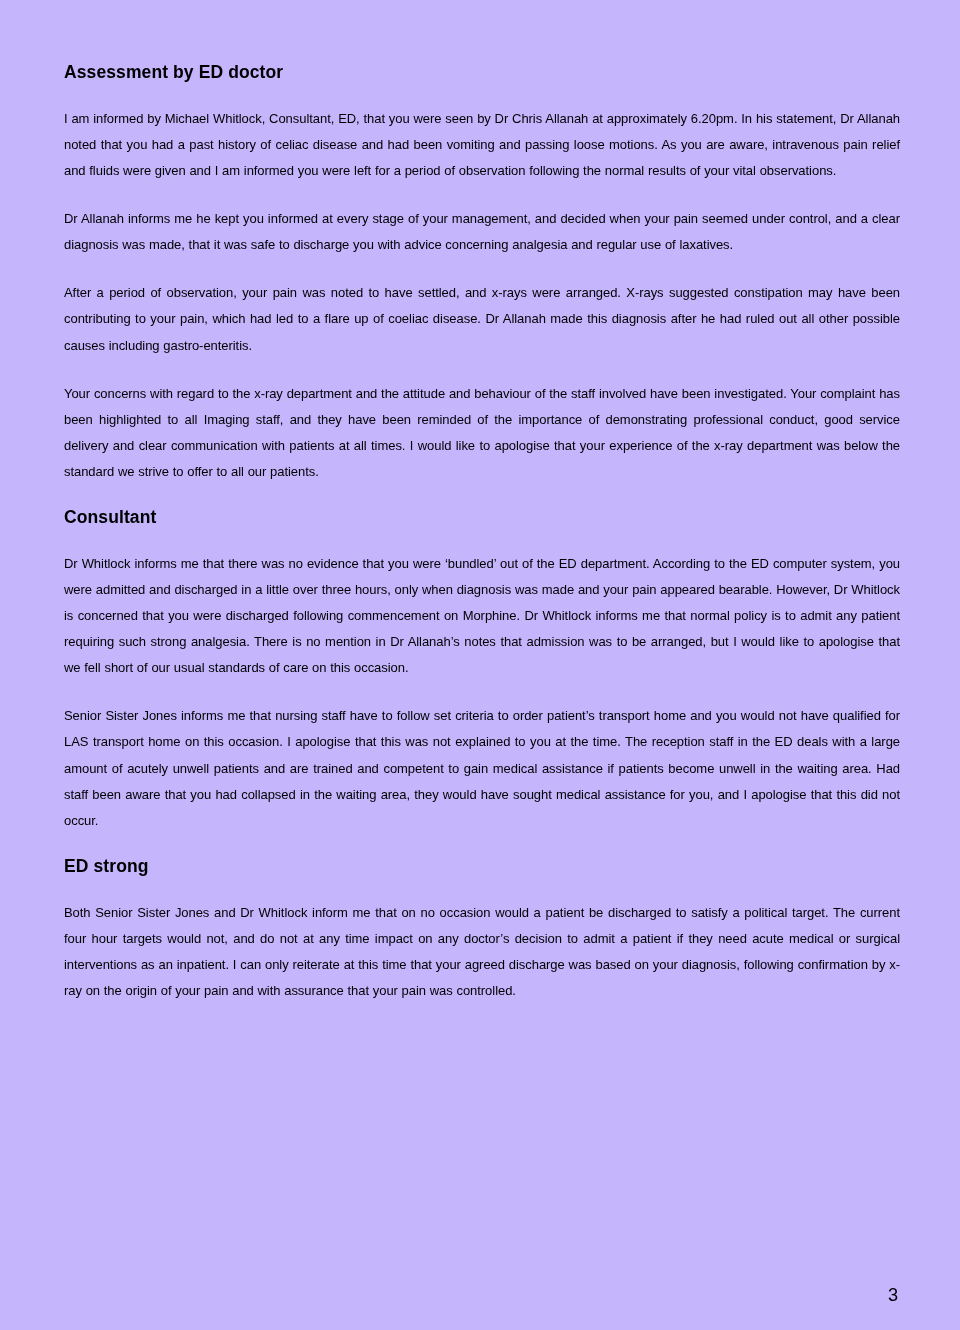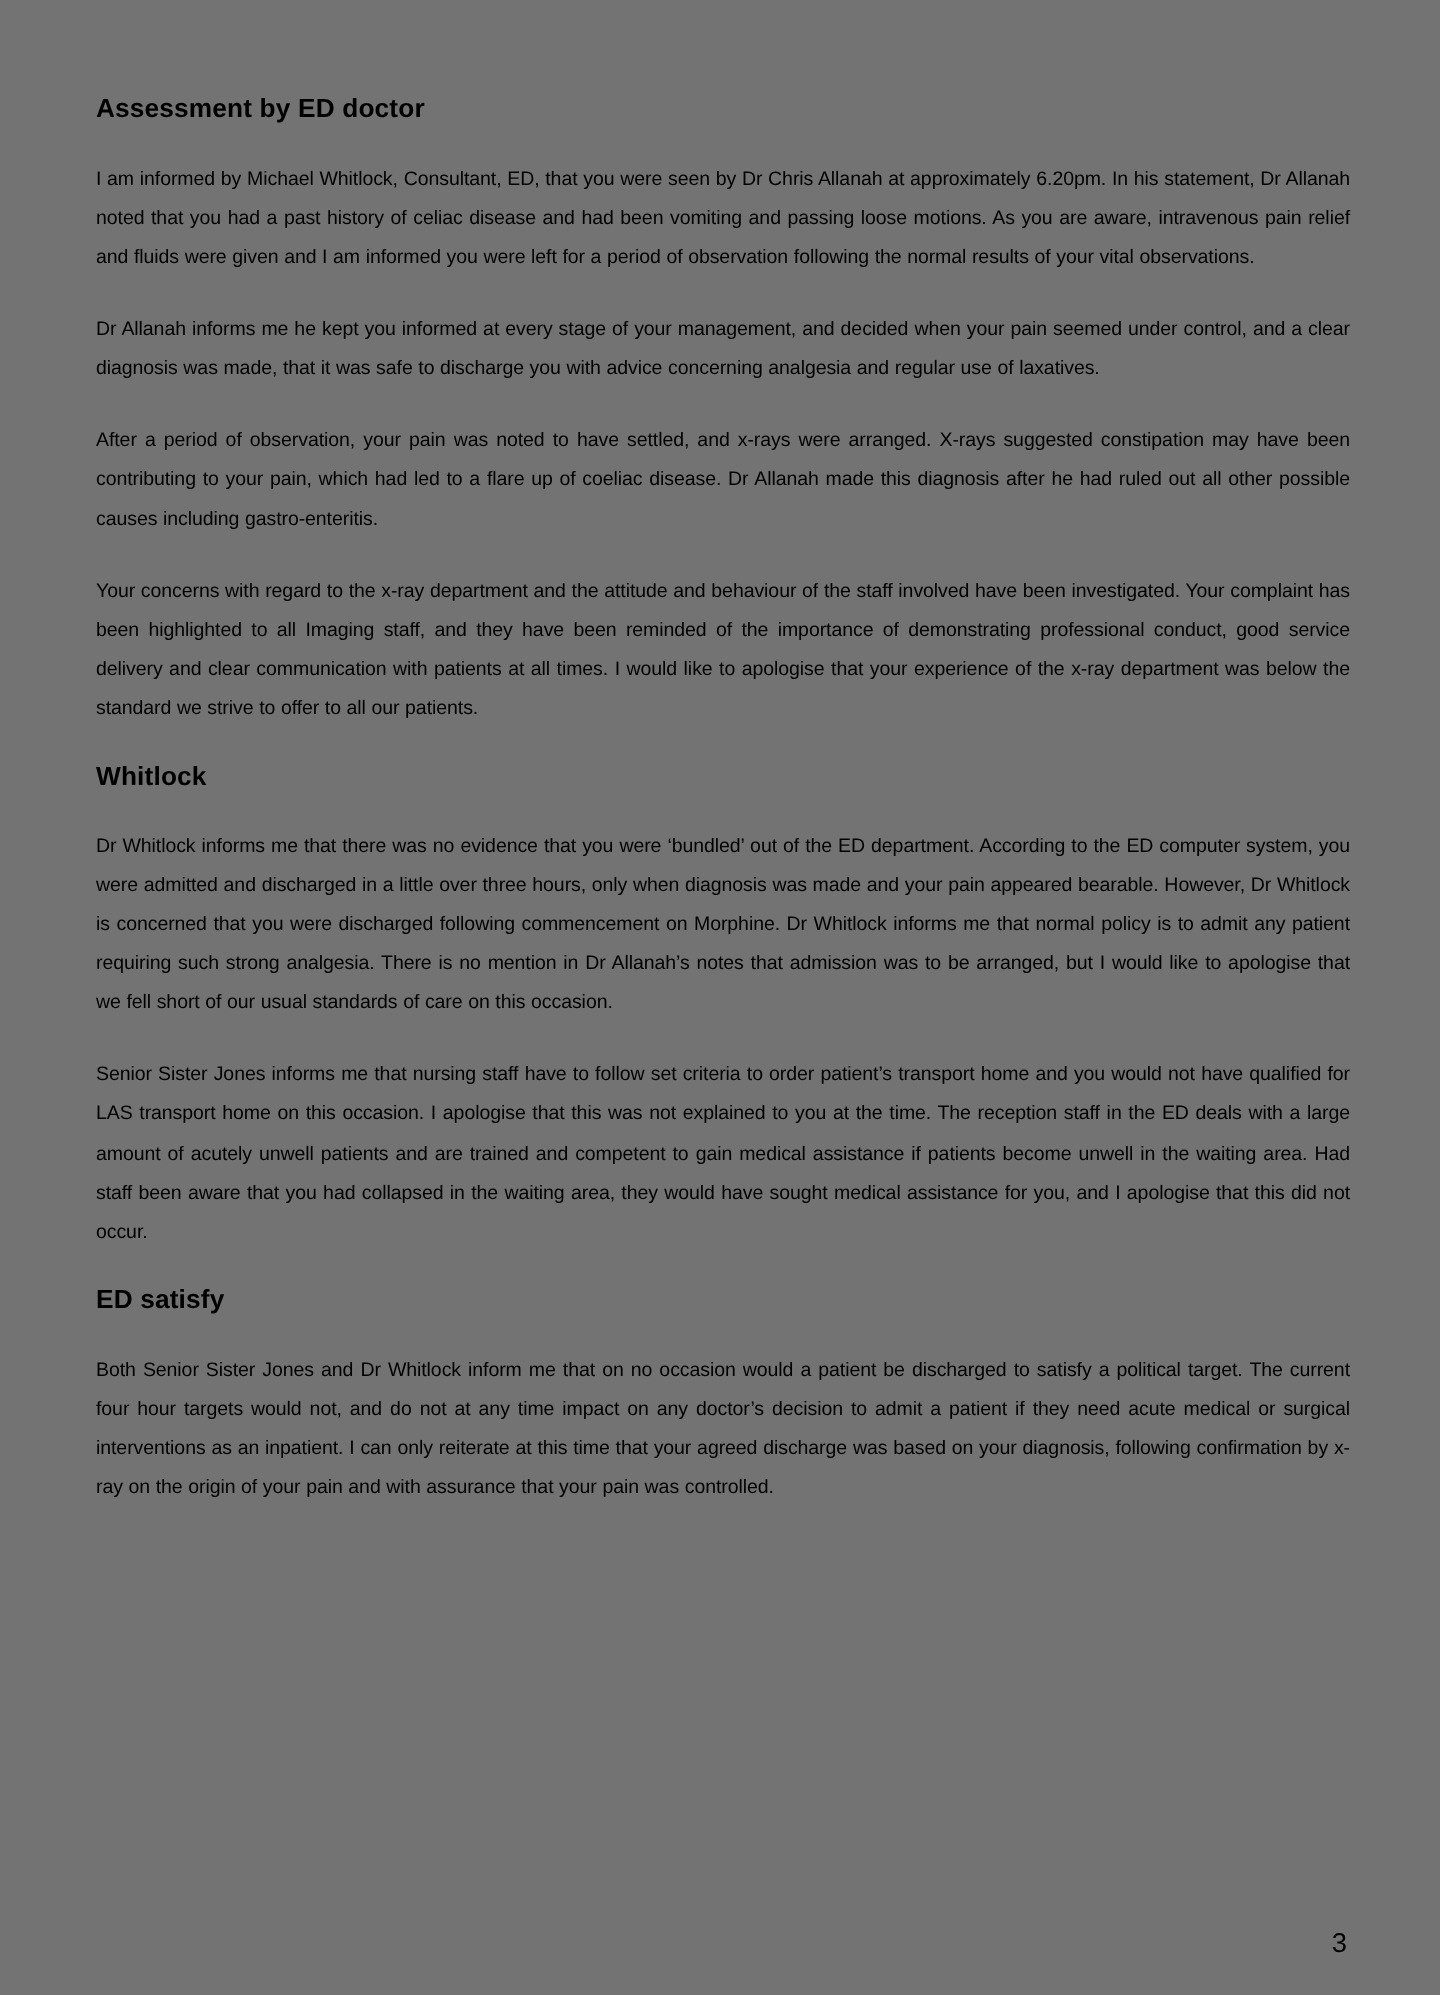--- a/index.html
+++ b/index.html
@@ -12,21 +12,21 @@
   body {
     font-family: "Liberation Sans", sans-serif;
     color: #000000;
   }
 
   .page {
     position: relative;
     width: 960px;
     height: 1330px;
     margin: 0 auto;
-    background: #737373;
+    background: #c4b5fd;
     overflow: hidden;
     box-sizing: border-box;
   }
 
   .content {
     position: absolute;
     left: 64px;
     top: 62px;
     width: 836px;
   }
@@ -89,27 +89,27 @@
       <p class="para">I am informed by Michael Whitlock, Consultant, ED, that you were seen by Dr Chris Allanah at approximately 6.20pm.  In his statement, Dr Allanah noted that you had a past history of celiac disease and had been vomiting and passing loose motions.  As you are aware, intravenous pain relief and fluids were given and I am informed you were left for a period of observation following the normal results of your vital observations.</p>
       <p class="para">Dr Allanah informs me he kept you informed at every stage of your management, and decided when your pain seemed under control, and a clear diagnosis was made, that it was safe to discharge you with advice concerning analgesia and regular use of laxatives.</p>
       <p class="para">After a period of observation, your pain was noted to have settled, and x-rays were arranged.  X-rays suggested constipation may have been contributing to your pain, which had led to a flare up of coeliac disease.  Dr Allanah made this diagnosis after he had ruled out all other possible causes including gastro-enteritis.</p>
     </div>
 
     <div class="section">
       <p class="para">Your concerns with regard to the x-ray department and the attitude and behaviour of the staff involved have been investigated.  Your complaint has been highlighted to all Imaging staff, and they have been reminded of the importance of demonstrating professional conduct, good service delivery and clear communication with patients at all times.  I would like to apologise that your experience of the x-ray department was below the standard we strive to offer to all our patients.</p>
     </div>
 
     <div class="section">
-      <h2 class="section-heading">Whitlock</h2>
+      <h2 class="section-heading">Consultant</h2>
       <p class="para">Dr Whitlock informs me that there was no evidence that you were ‘bundled’ out of the ED department.  According to the ED computer system, you were admitted and discharged in a little over three hours, only when diagnosis was made and your pain appeared bearable.  However, Dr Whitlock is concerned that you were discharged following commencement on Morphine.  Dr Whitlock informs me that normal policy is to admit any patient requiring such strong analgesia.  There is no mention in Dr Allanah’s notes that admission was to be arranged, but I would like to apologise that we fell short of our usual standards of care on this occasion.</p>
       <p class="para">Senior Sister Jones informs me that nursing staff have to follow set criteria to order patient’s transport home and you would not have qualified for LAS transport home on this occasion.  I apologise that this was not explained to you at the time.  The reception staff in the ED deals with a large amount of acutely unwell patients and are trained and competent to gain medical assistance if patients become unwell in the waiting area.  Had staff been aware that you had collapsed in the waiting area, they would have sought medical assistance for you, and I apologise that this did not occur.</p>
     </div>
 
     <div class="section">
-      <h2 class="section-heading">ED satisfy</h2>
+      <h2 class="section-heading">ED strong</h2>
       <p class="para">Both Senior Sister Jones and Dr Whitlock inform me that on no occasion would a patient be discharged to satisfy a political target.  The current four hour targets would not, and do not at any time impact on any doctor’s decision to admit a patient if they need acute medical or surgical interventions as an inpatient.  I can only reiterate at this time that your agreed discharge was based on your diagnosis, following confirmation by x-ray on the origin of your pain and with assurance that your pain was controlled.</p>
     </div>
 
   </div>
 
   <div class="page-number">3</div>
 
 </div>
 
 </body></html>

